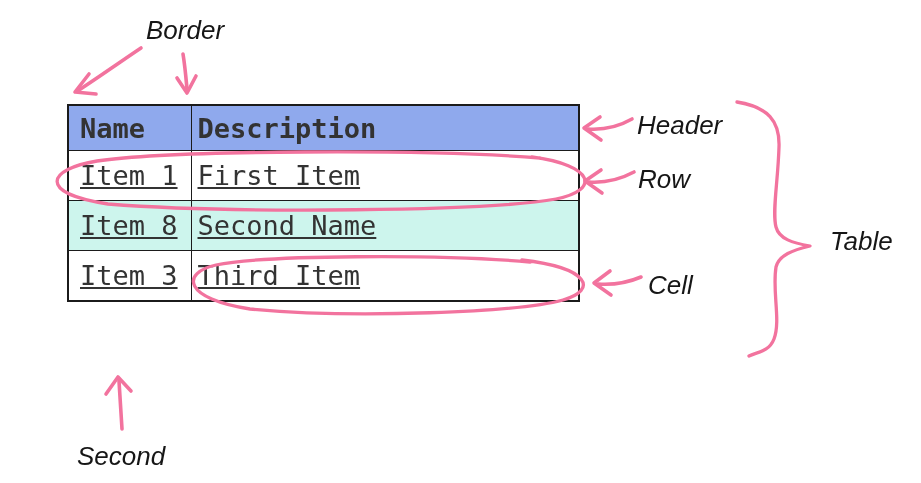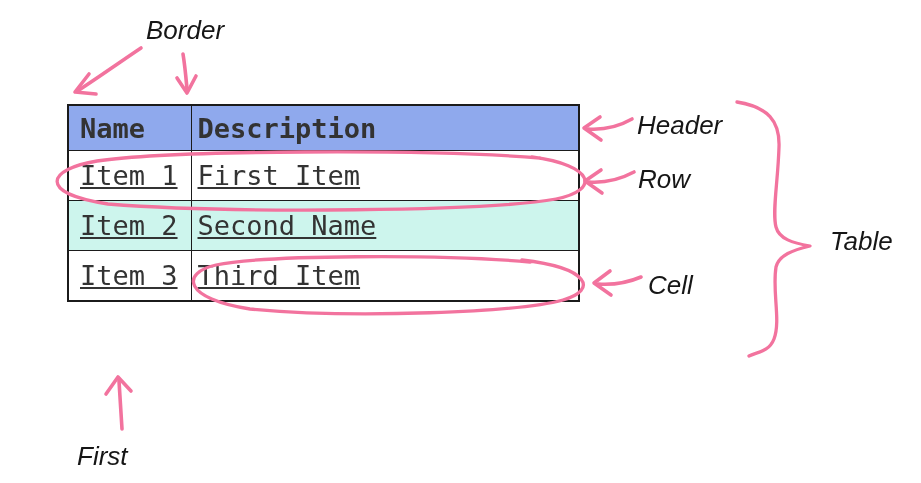--- a/index.html
+++ b/index.html
@@ -84,36 +84,36 @@
         <th>Name</th>
         <th>Description</th>
       </tr>
     </thead>
     <tbody>
       <tr>
         <td>Item 1</td>
         <td>First Item</td>
       </tr>
       <tr class="alt">
-        <td>Item 2</td>
+        <td>Item 8</td>
         <td>Second Name</td>
       </tr>
       <tr>
         <td>Item 3</td>
         <td>Third Item</td>
       </tr>
     </tbody>
   </table>
 
   <div class="lbl" id="lbl-border">Border</div>
   <div class="lbl" id="lbl-header">Header</div>
   <div class="lbl" id="lbl-row">Row</div>
   <div class="lbl" id="lbl-cell">Cell</div>
   <div class="lbl" id="lbl-table">Table</div>
-  <div class="lbl" id="lbl-column">First</div>
+  <div class="lbl" id="lbl-column">Second</div>
 
   <svg class="overlay" width="921" height="483" viewBox="0 0 921 483">
 
     <path class="pink w" d="M 141,48 C 123,60 99,77 79,90"></path>
     <path class="pink w" d="M 89,74 L 75,92 L 96,94"></path>
 
     <path class="pink w" d="M 183,54 C 185,66 186,78 187,89"></path>
     <path class="pink w" d="M 177,78 L 187,93 L 196,76"></path>
 
     <path class="pink w" d="M 632,119 C 618,127 603,130 588,129"></path>

